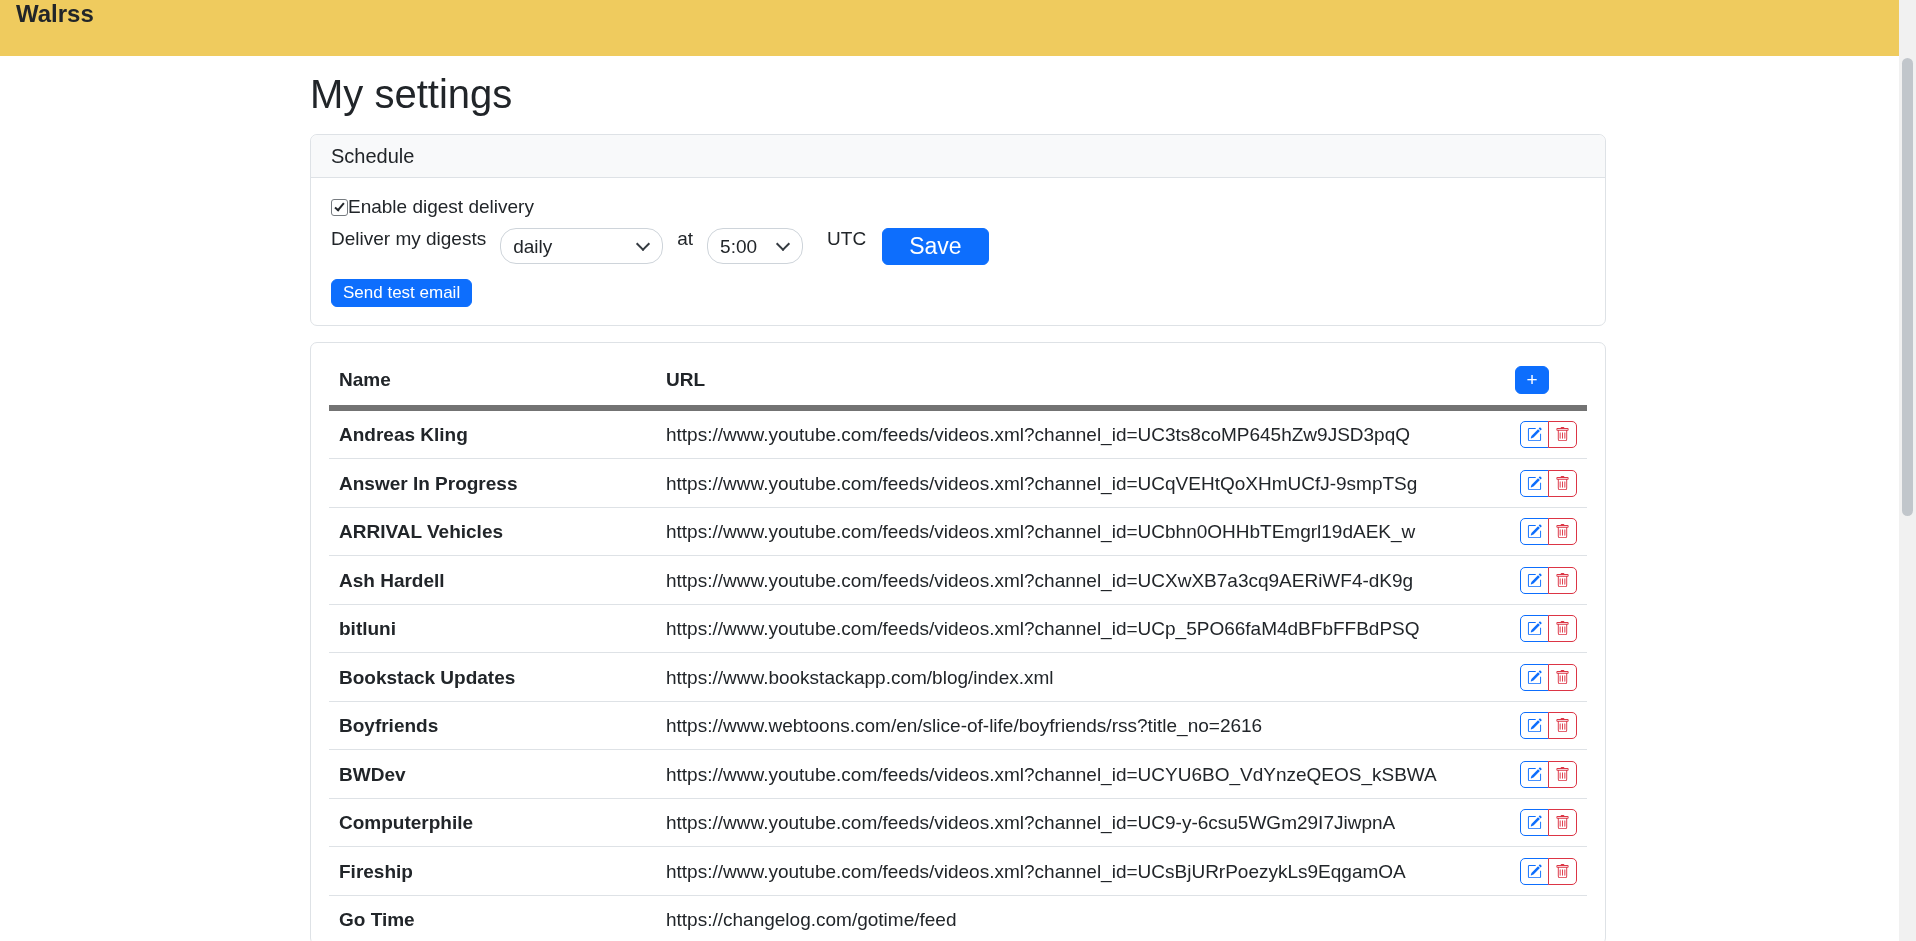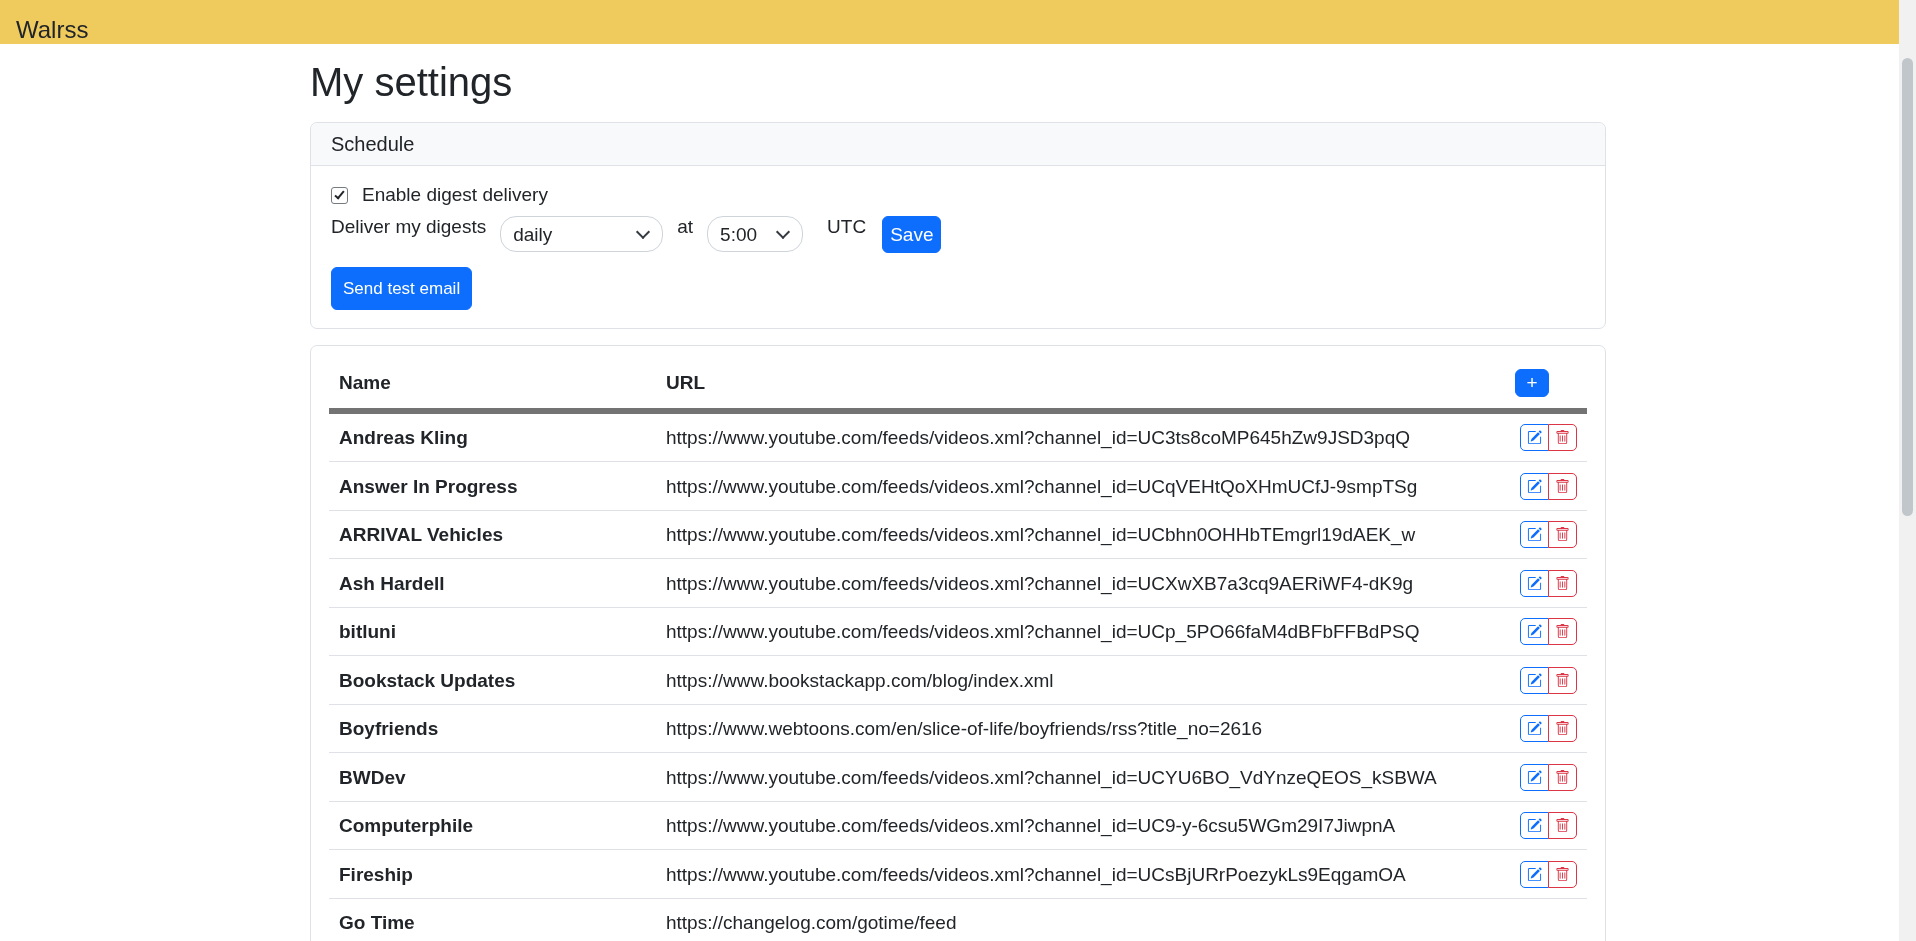--- a/index.html
+++ b/index.html
@@ -11,55 +11,55 @@
     --card-header-bg:#f8f9fa;
   }
   *{box-sizing:border-box;}
   html,body{margin:0;padding:0;}
   body{
     width:1916px;height:941px;overflow:hidden;background:#fff;
     font-family:"Liberation Sans","DejaVu Sans",sans-serif;
     color:var(--text);font-size:19px;
   }
   
-  .navbar{height:44px;background:var(--navbar-bg);display:flex;align-items:flex-end;padding:0 16px;}
+  .navbar{height:56px;background:var(--navbar-bg);display:flex;align-items:flex-start;padding:0 16px;font-weight:bold;}
   .brand{font-size:24px;color:#212529;text-decoration:none;cursor:pointer;}
   
   .container{width:1296px;margin:0 auto;padding-top:14px;}
   h1{font-size:40px;font-weight:500;margin:0 0 16px 0;line-height:1.2;}
   
   .card{border:1px solid var(--border);border-radius:7px;background:#fff;margin-bottom:16px;}
   .card-header{background:var(--card-header-bg);border-bottom:1px solid var(--border);
     padding:9px 20px;font-size:20px;border-radius:7px 7px 0 0;line-height:24px;}
   .card-body{padding:18px 20px;}
   .feeds-body{padding:12px 18px 0 18px;}
   
-  .check-row{display:flex;align-items:center;gap:14px;margin-bottom:10px;cursor:pointer;}
+  .check-row{display:flex;align-items:center;gap:0;margin-bottom:10px;cursor:pointer;}
   .checkbox{width:17px;height:17px;border:1px solid #767b80;border-radius:3px;background:#fff;
     display:inline-flex;align-items:center;justify-content:center;flex:0 0 auto;}
   .checkbox .mark{display:none;width:5px;height:10px;border-right:2px solid #212529;
     border-bottom:2px solid #212529;transform:rotate(40deg);margin-bottom:3px;}
   .checkbox.checked .mark{display:block;}
   .form-row{display:flex;align-items:flex-start;gap:14px;}
   .select-wrap{position:relative;display:inline-block;}
   .select-wrap::after{content:"";position:absolute;right:15px;top:50%;width:8px;height:8px;
     border-right:2px solid #343a40;border-bottom:2px solid #343a40;
     transform:translateY(-70%) rotate(45deg);pointer-events:none;}
   select{appearance:none;-webkit-appearance:none;font-family:inherit;font-size:19px;color:#212529;
     background:#fff;border:1px solid #ced4da;border-radius:16px;padding:5px 36px 5px 12px;height:36px;cursor:pointer;}
   .freq-select{width:163px;}
   .time-select{width:96px;padding-right:30px;}
   .lbl{white-space:nowrap;}
   .utc{margin-left:10px;}
   
   .btn{display:inline-flex;align-items:center;justify-content:center;border-radius:6px;
     border:1px solid transparent;cursor:pointer;font-family:inherit;background:none;}
-  .btn-primary{background:var(--primary);border-color:var(--primary);color:#fff;font-size:19px;
-    padding:6px 7px;height:37px;margin-left:2px;}
-  .btn-sm{font-size:17px;padding:4px 11px;height:43px;margin:14px 0 0 0;}
+  .btn-primary{background:var(--primary);border-color:var(--primary);color:#fff;font-size:23px;
+    padding:6px 26px;height:37px;margin-left:2px;}
+  .btn-sm{font-size:17px;padding:4px 11px;height:28px;margin:14px 0 0 0;}
   .add-btn{background:var(--primary);border-color:var(--primary);color:#fff;width:34px;height:28px;
     font-size:19px;padding:0;margin-right:28px;}
   
   table{width:100%;border-collapse:collapse;font-size:19px;}
   th{text-align:left;font-weight:700;padding:11px 10px;border-bottom:6px solid #737373;line-height:24px;}
   th.name-col{width:327px;}
   th.actions-col{width:100px;text-align:right;}
   td{padding:11px 10px;border-bottom:1px solid var(--border);line-height:25px;vertical-align:middle;}
   td.name-cell{font-weight:700;}
   td.url-cell{color:#212529;}

